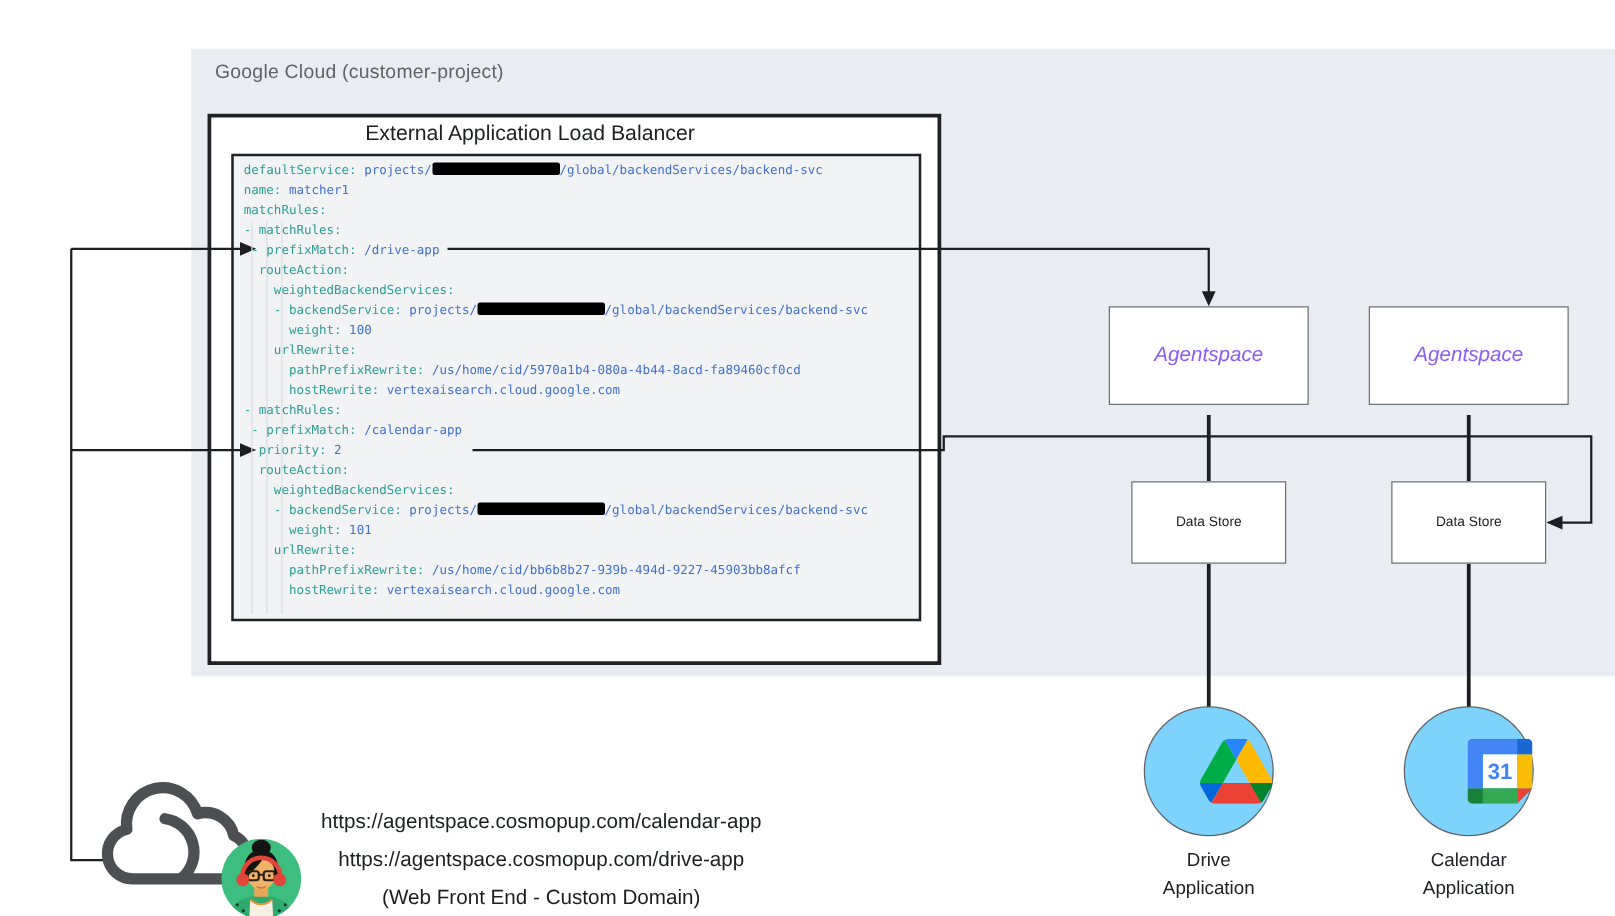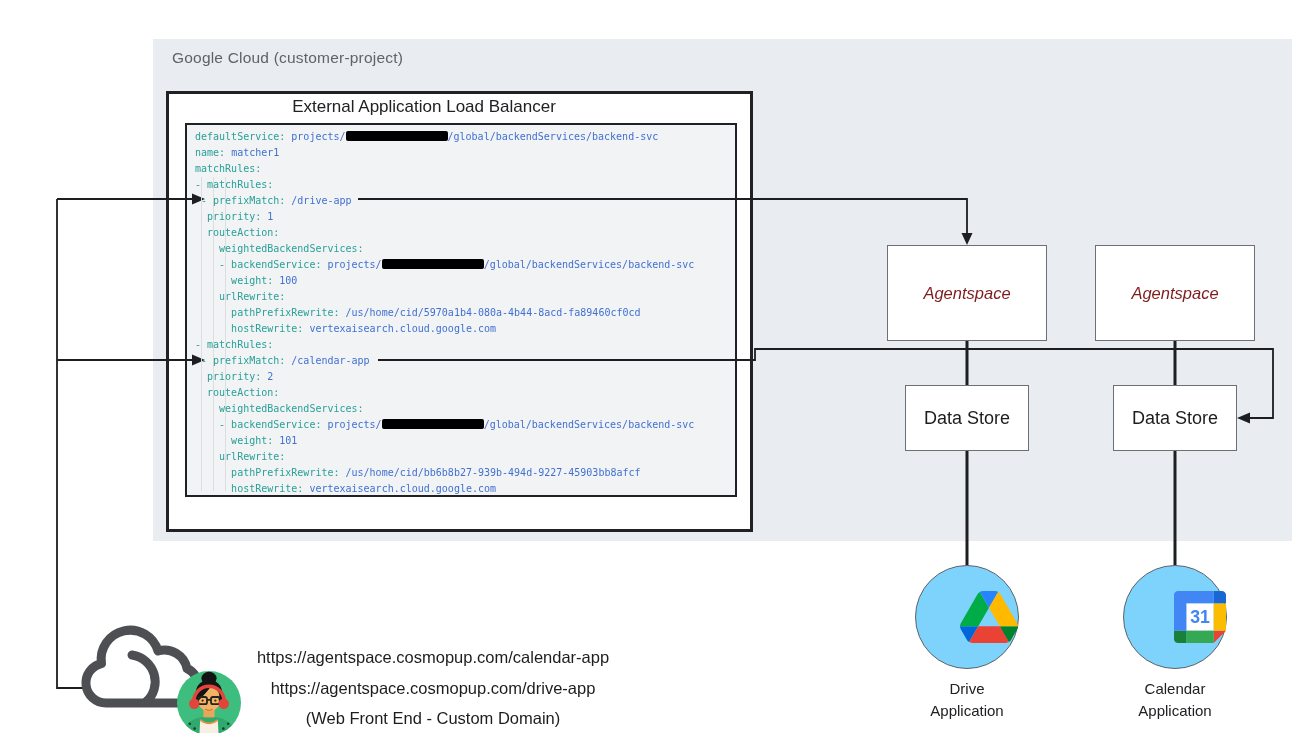--- a/index.html
+++ b/index.html
@@ -19,24 +19,24 @@
 
   
   .code-box{left:185px;top:107px;width:552px;height:374px;box-sizing:border-box;
     background:#f1f3f4;border:2px solid #1f2124;padding:4px 0 0 8px;overflow:hidden;}
   .code-line{white-space:pre;font-family:"DejaVu Sans Mono","Liberation Mono",monospace;
     font-size:10px;line-height:16px;position:relative;z-index:2;}
   .tok-key{color:#2aa096;text-align:right;}
   .tok-val{color:#4170d2;}
   .redact{display:inline-block;width:102px;height:10px;background:#000;border-radius:2px;vertical-align:-1px;}
   .indent-guide{position:absolute;width:1px;top:52px;bottom:4px;background:#dadee2;z-index:1;}
-  .agent-box{width:160px;height:96px;background:#fff;border:1.5px solid #6b7075;box-sizing:border-box;
-    display:flex;align-items:center;justify-content:center;font-size:16.5px;font-style:italic;color:#7f1d1d;}
+  .agent-box{width:160px;height:79px;background:#fff;border:1.5px solid #6b7075;box-sizing:border-box;
+    display:flex;align-items:center;justify-content:center;font-size:16.5px;font-style:italic;color:#8b5cf6;}
   .store-box{width:124px;height:66px;background:#fff;border:1.5px solid #6b7075;box-sizing:border-box;
-    display:flex;align-items:center;justify-content:center;font-size:18px;color:#1b1d1f;}
+    display:flex;align-items:center;justify-content:center;font-size:11px;color:#1b1d1f;}
 
   
   .app-circle{width:104px;height:104px;border-radius:50%;background:#7dd3fc;border:1.5px solid #5f6368;
     box-sizing:border-box;display:flex;align-items:center;justify-content:flex-end;}
   .app-label{width:110px;text-align:center;font-size:15px;line-height:22px;color:#202124;}
 
   
   .frontend-text{left:233px;top:626px;width:400px;text-align:center;font-size:16.5px;line-height:30.5px;color:#1b1d1f;}
 
   svg{display:block;}
@@ -55,21 +55,20 @@
 
   <div class="abs code-box">
     <div class="indent-guide" style="left:14px"></div>
     <div class="indent-guide" style="left:26px"></div>
     <div class="indent-guide" style="left:38px"></div>
   <div class="code-line"><span class="tok-key">defaultService: </span><span class="tok-val">projects/</span><span class="redact"></span><span class="tok-val">/global/backendServices/backend-svc</span></div>
       <div class="code-line"><span class="tok-key">name: </span><span class="tok-val">matcher1</span></div>
       <div class="code-line"><span class="tok-key">matchRules:</span></div>
       <div class="code-line"><span class="tok-key">- matchRules:</span></div>
       <div class="code-line"><span class="tok-key"> - prefixMatch: </span><span class="tok-val">/drive-app</span></div>
-      <div class="code-line"><span class="tok-key">  priority: </span><span class="tok-val">1</span></div>
       <div class="code-line"><span class="tok-key">  routeAction:</span></div>
       <div class="code-line"><span class="tok-key">    weightedBackendServices:</span></div>
       <div class="code-line"><span class="tok-key">    - backendService: </span><span class="tok-val">projects/</span><span class="redact"></span><span class="tok-val">/global/backendServices/backend-svc</span></div>
       <div class="code-line"><span class="tok-key">      weight: </span><span class="tok-val">100</span></div>
       <div class="code-line"><span class="tok-key">    urlRewrite:</span></div>
       <div class="code-line"><span class="tok-key">      pathPrefixRewrite: </span><span class="tok-val">/us/home/cid/5970a1b4-080a-4b44-8acd-fa89460cf0cd</span></div>
       <div class="code-line"><span class="tok-key">      hostRewrite: </span><span class="tok-val">vertexaisearch.cloud.google.com</span></div>
       <div class="code-line"><span class="tok-key">- matchRules:</span></div>
       <div class="code-line"><span class="tok-key"> - prefixMatch: </span><span class="tok-val">/calendar-app</span></div>
       <div class="code-line"><span class="tok-key">  priority: </span><span class="tok-val">2</span></div>

